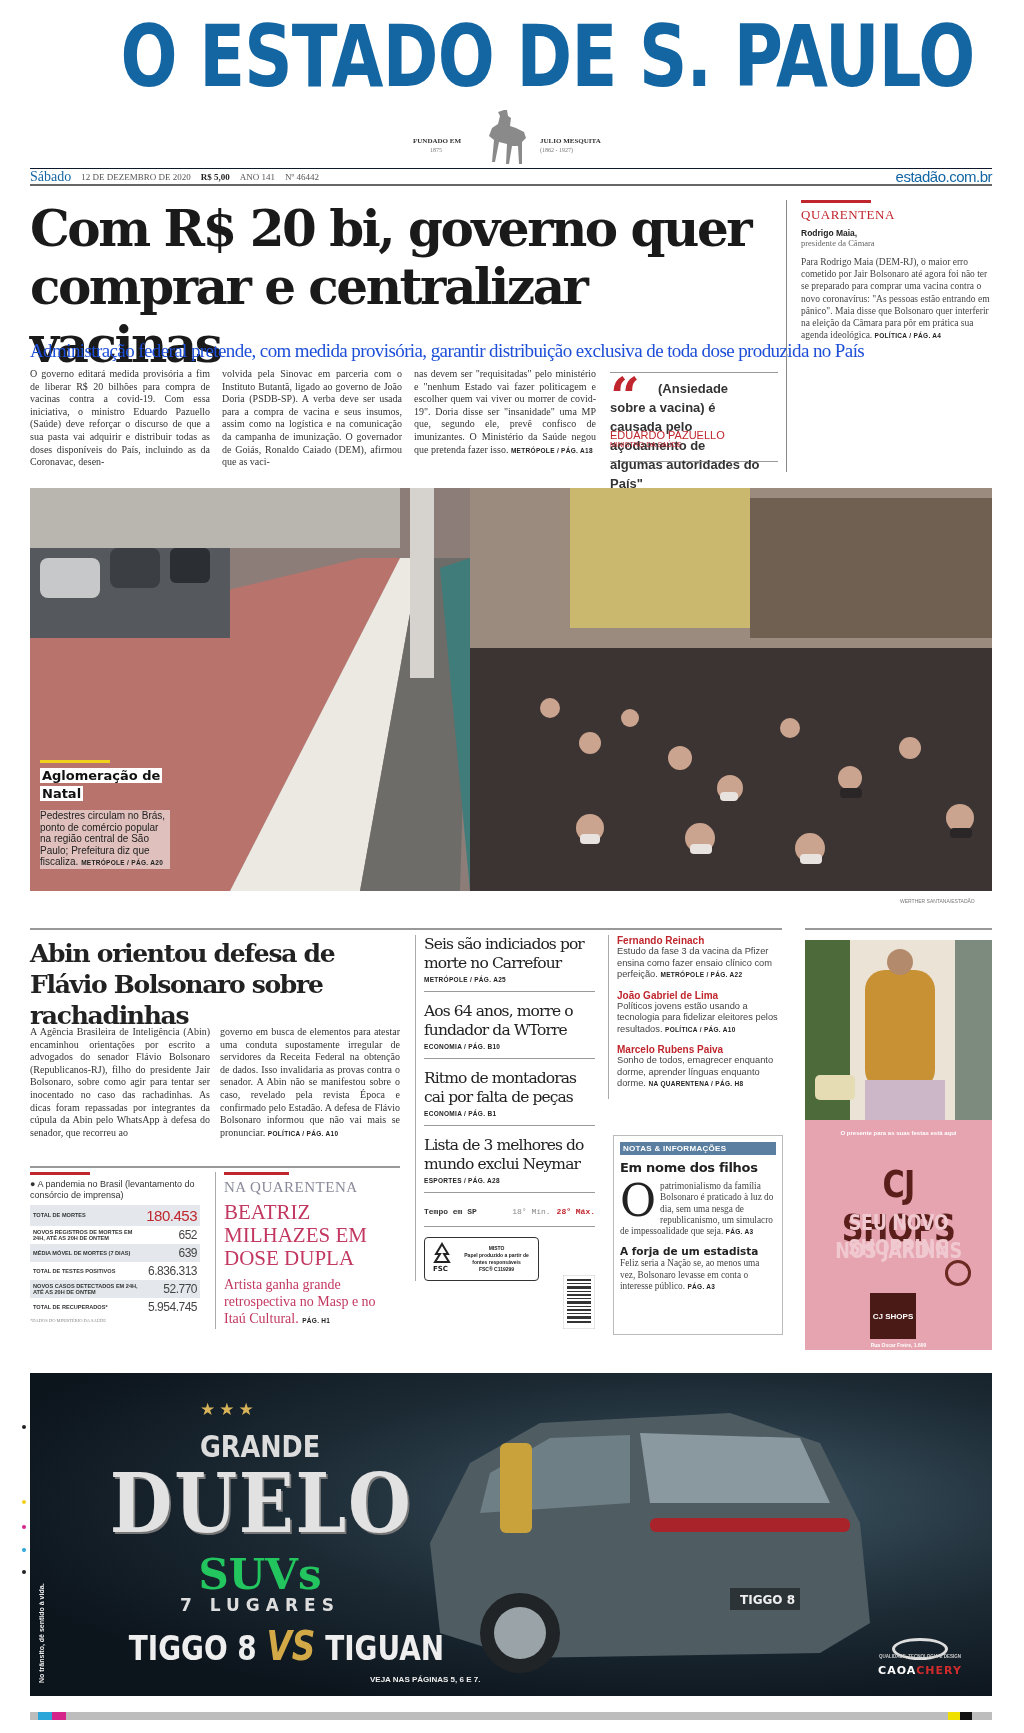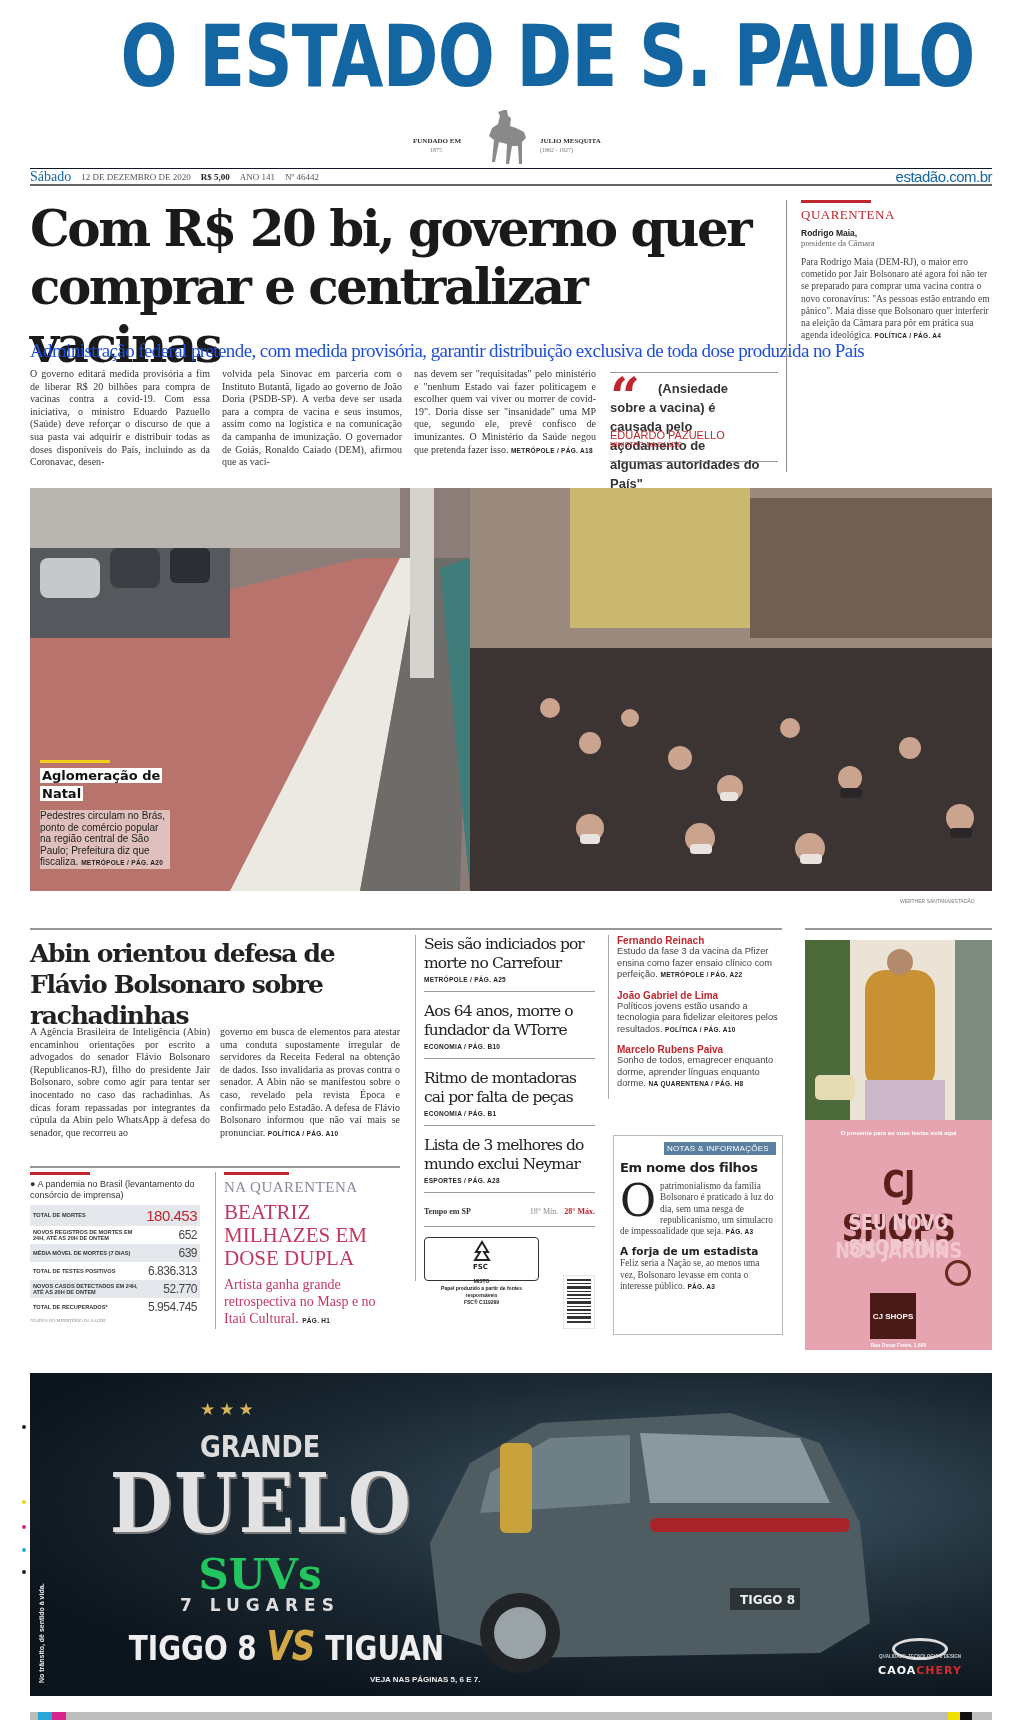--- a/index.html
+++ b/index.html
@@ -71,35 +71,35 @@
   #quarantine { left: 215px; top: 1172px; width: 180px; border-left: 1px solid #aaa; padding-left: 8px; }
   #quarantine .bar { width: 65px; height: 3px; background: #c0262d; margin-bottom: 4px; }
   #quarantine .kick { font-family: "Liberation Serif", serif; font-size: 15px; color: #8a8a9a; letter-spacing: 0.5px; }
   #quarantine .hed { font-family: "Liberation Serif", serif; font-size: 21px; line-height: 23px; color: #c23860; margin-top: 5px; }
   #quarantine .txt { font-family: "Liberation Serif", serif; font-size: 14px; line-height: 17px; color: #c23860; margin-top: 6px; }
 
   #briefs { left: 415px; top: 935px; width: 180px; border-left: 1px solid #aaa; padding-left: 0; }
   .brief { border-bottom: 1px solid #999; padding: 0 0 8px 0; margin-bottom: 10px; }
   .brief .hed { font-family: "DejaVu Serif", serif; font-size: 15.5px; line-height: 19px; letter-spacing: -0.9px; color: #222; }
   .brief .ref { margin-top: 3px; }
-  #weather { display: flex; font-family: Liberation Serif, serif; font-size: 8px; padding: 4px 0 10px; border-bottom: 1px solid #999; }
+  #weather { display: flex; font-family: Liberation Mono, monospace; font-size: 8px; padding: 4px 0 10px; border-bottom: 1px solid #999; }
   #weather .lbl { font-weight: bold; color: #333; }
   #weather .min { margin-left: auto; color: #888; }
   #weather .max { color: #c0262d; font-weight: bold; margin-left: 6px; }
-  #fsc { margin-top: 10px; width: 115px; height: 44px; border: 1px solid #333; border-radius: 4px; display: flex; align-items: center; padding: 2px 4px; gap: 4px; flex-direction: column; }
+  #fsc { margin-top: 10px; width: 115px; height: 44px; border: 1px solid #333; border-radius: 4px; display: flex; align-items: center; padding: 2px 4px; gap: 4px; }
   #fsc .t { font-family: "Liberation Sans", sans-serif; font-size: 5px; text-align: center; font-weight: bold; line-height: 7px; }
   #barcode { left: 563px; top: 1275px; width: 32px; height: 54px; }
 
   #columnists { left: 608px; top: 935px; width: 178px; border-left: 1px solid #aaa; padding-left: 2px; }
   .colm { margin-bottom: 9px; }
   .colm .name { font-family: "Liberation Sans", sans-serif; font-weight: bold; font-size: 10px; color: #c0262d; }
   .colm .txt { font-family: "Liberation Sans", sans-serif; font-size: 9.3px; line-height: 11.5px; color: #444; }
 
   #notes { left: 613px; top: 1135px; width: 170px; height: 200px; border: 1px solid #bbb; padding: 6px 6px; }
-  #notes .kick { background: #5b7fa0; color: #fff; font-family: "Liberation Sans", sans-serif; font-weight: normal; font-size: 8px; padding: 2px 3px; letter-spacing: 0.3px; margin-left: 44px; }
+  #notes .kick { background: #5b7fa0; color: #fff; font-family: "Liberation Sans", sans-serif; font-weight: bold; font-size: 8px; padding: 2px 3px; letter-spacing: 0.3px; }
   #notes .hed { font-family: "DejaVu Sans", sans-serif; font-weight: bold; font-size: 13px; margin-top: 5px; color: #222; letter-spacing: -0.3px; }
   #notes .txt { font-family: "Liberation Serif", serif; font-size: 9.3px; line-height: 11.3px; color: #444; margin-top: 6px; }
   #notes .drop { float: left; font-size: 44px; line-height: 36px; margin: 2px 4px 0 0; font-family: "DejaVu Serif", serif; color: #222; }
   #notes .hed2 { font-family: "DejaVu Sans", sans-serif; font-weight: bold; font-size: 10.5px; margin-top: 8px; color: #222; }
 
   #side-ad { left: 805px; top: 940px; width: 187px; height: 410px; overflow: hidden; background: #e6a3b0; }
   #side-ad .photo { position: absolute; left: 0; top: 0; width: 187px; height: 180px; background: linear-gradient(90deg, #4d6a3a 0 45px, #ebe4d6 45px 150px, #7d8a7e 150px); }
   #side-ad .cta { position: absolute; left: 0; top: 190px; width: 187px; text-align: center; font-family: "Liberation Sans", sans-serif; font-size: 6px; color: #fff; font-weight: bold; }
   #side-ad .brand { position: absolute; left: 0; top: 222px; width: 187px; text-align: center; font-family: "DejaVu Sans", sans-serif; font-weight: bold; font-size: 38px; color: #5a1f1a; letter-spacing: -1px; transform: scaleX(0.8); }
   #side-ad .tag1, #side-ad .tag2 { position: absolute; left: 0; width: 187px; text-align: center; font-family: "DejaVu Sans", sans-serif; font-weight: bold; font-size: 22px; color: #f0c8cf; transform: scaleX(0.8); letter-spacing: -0.5px; }

